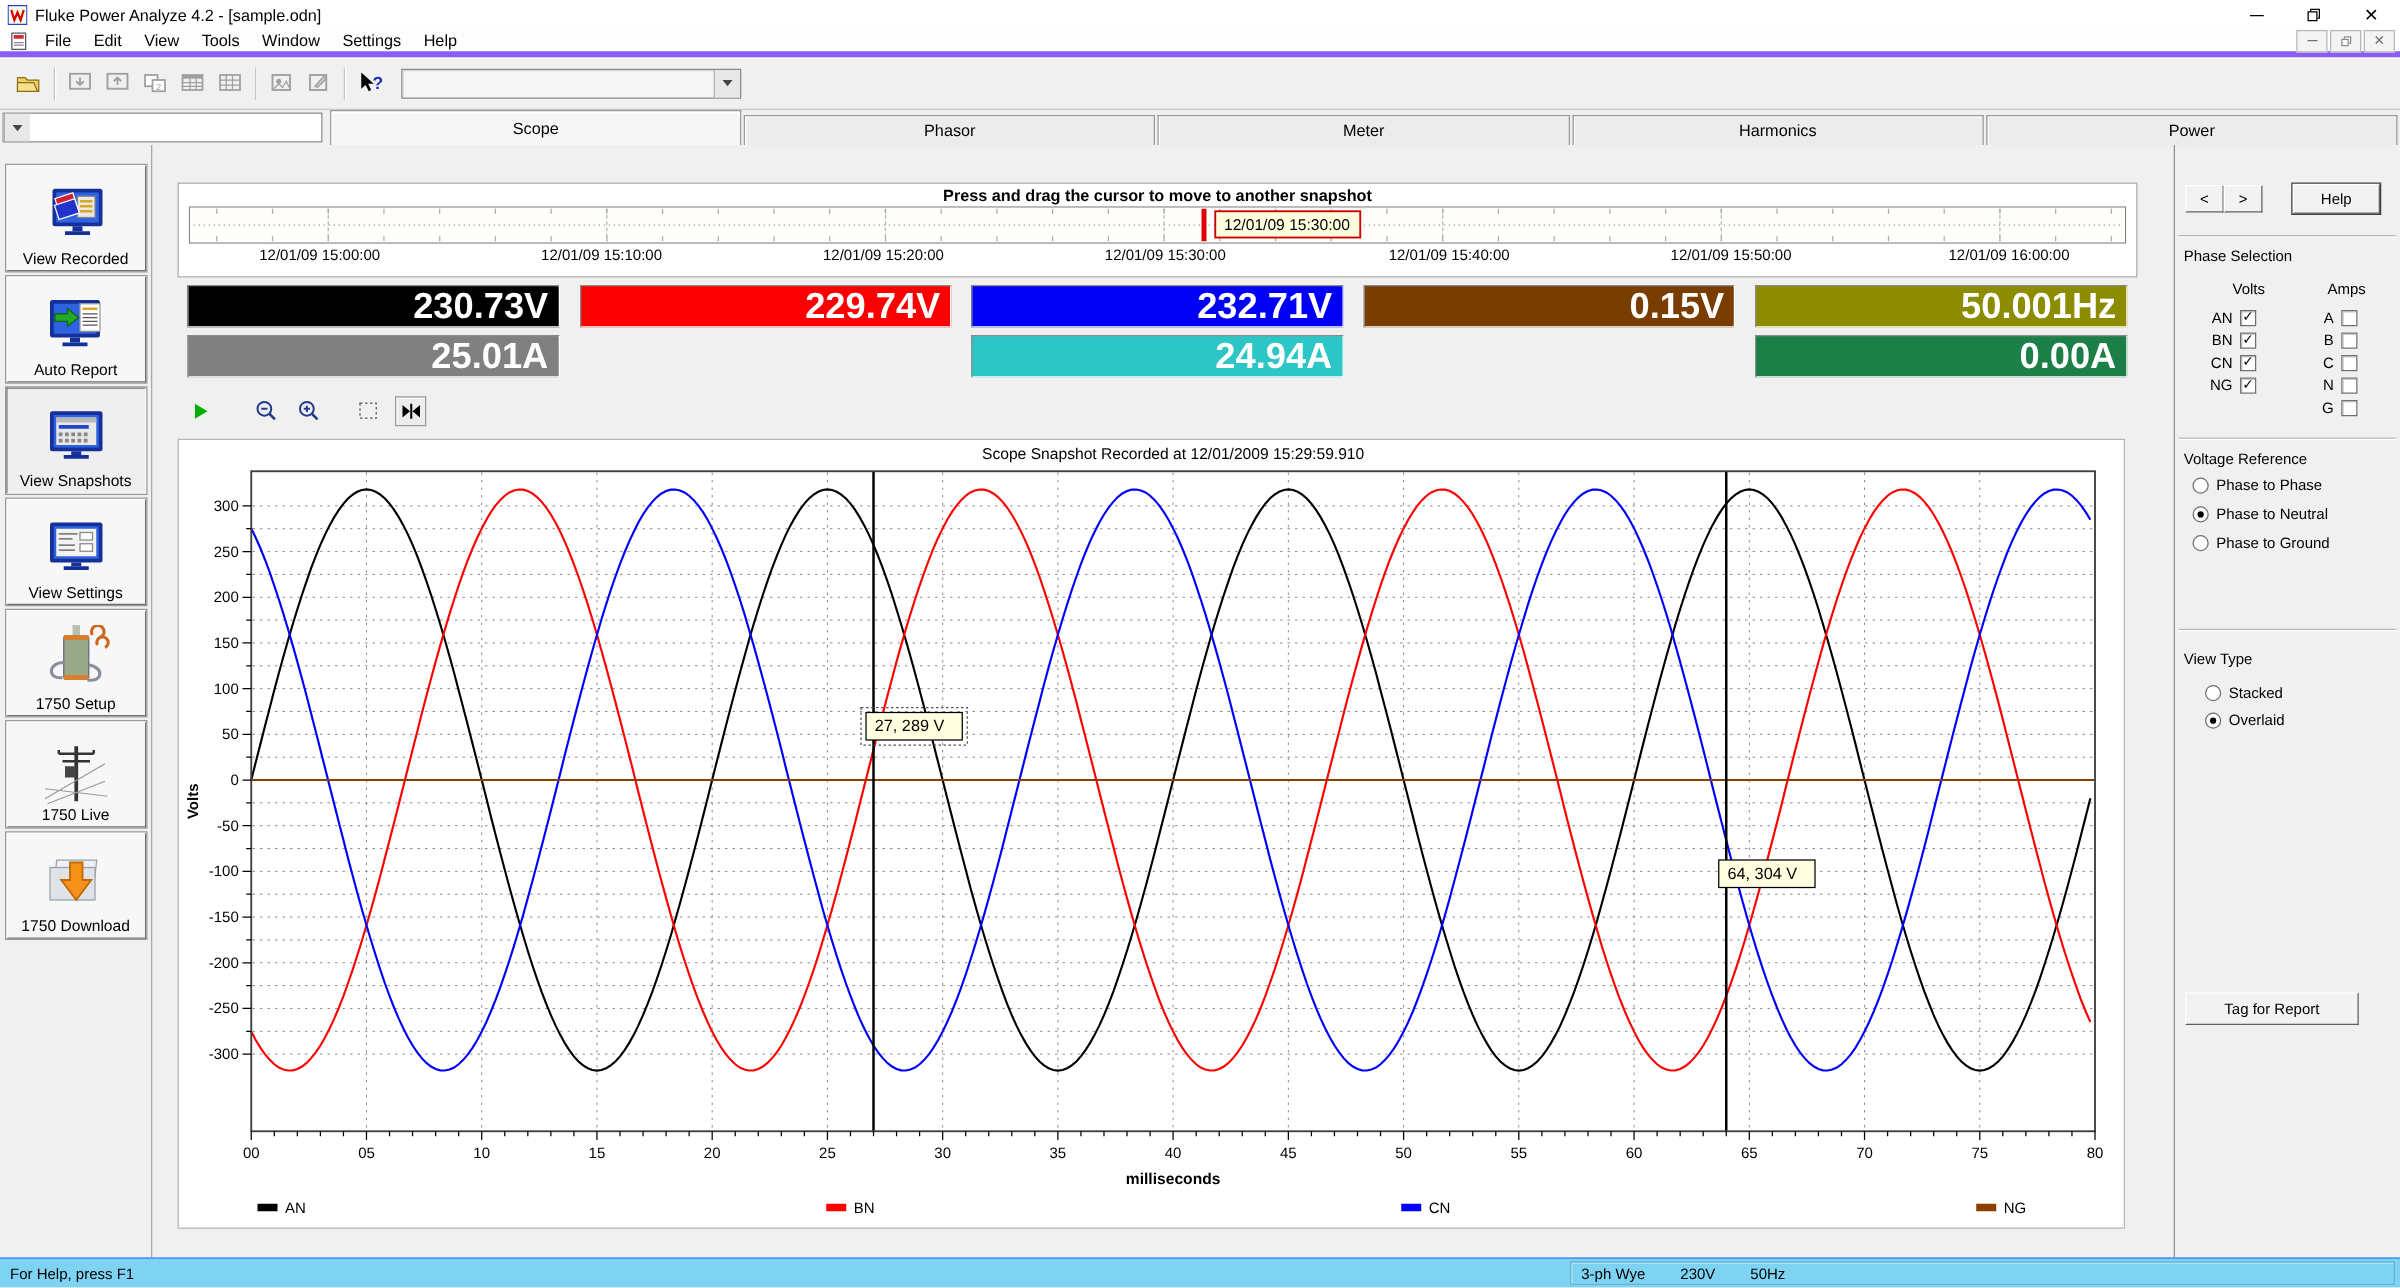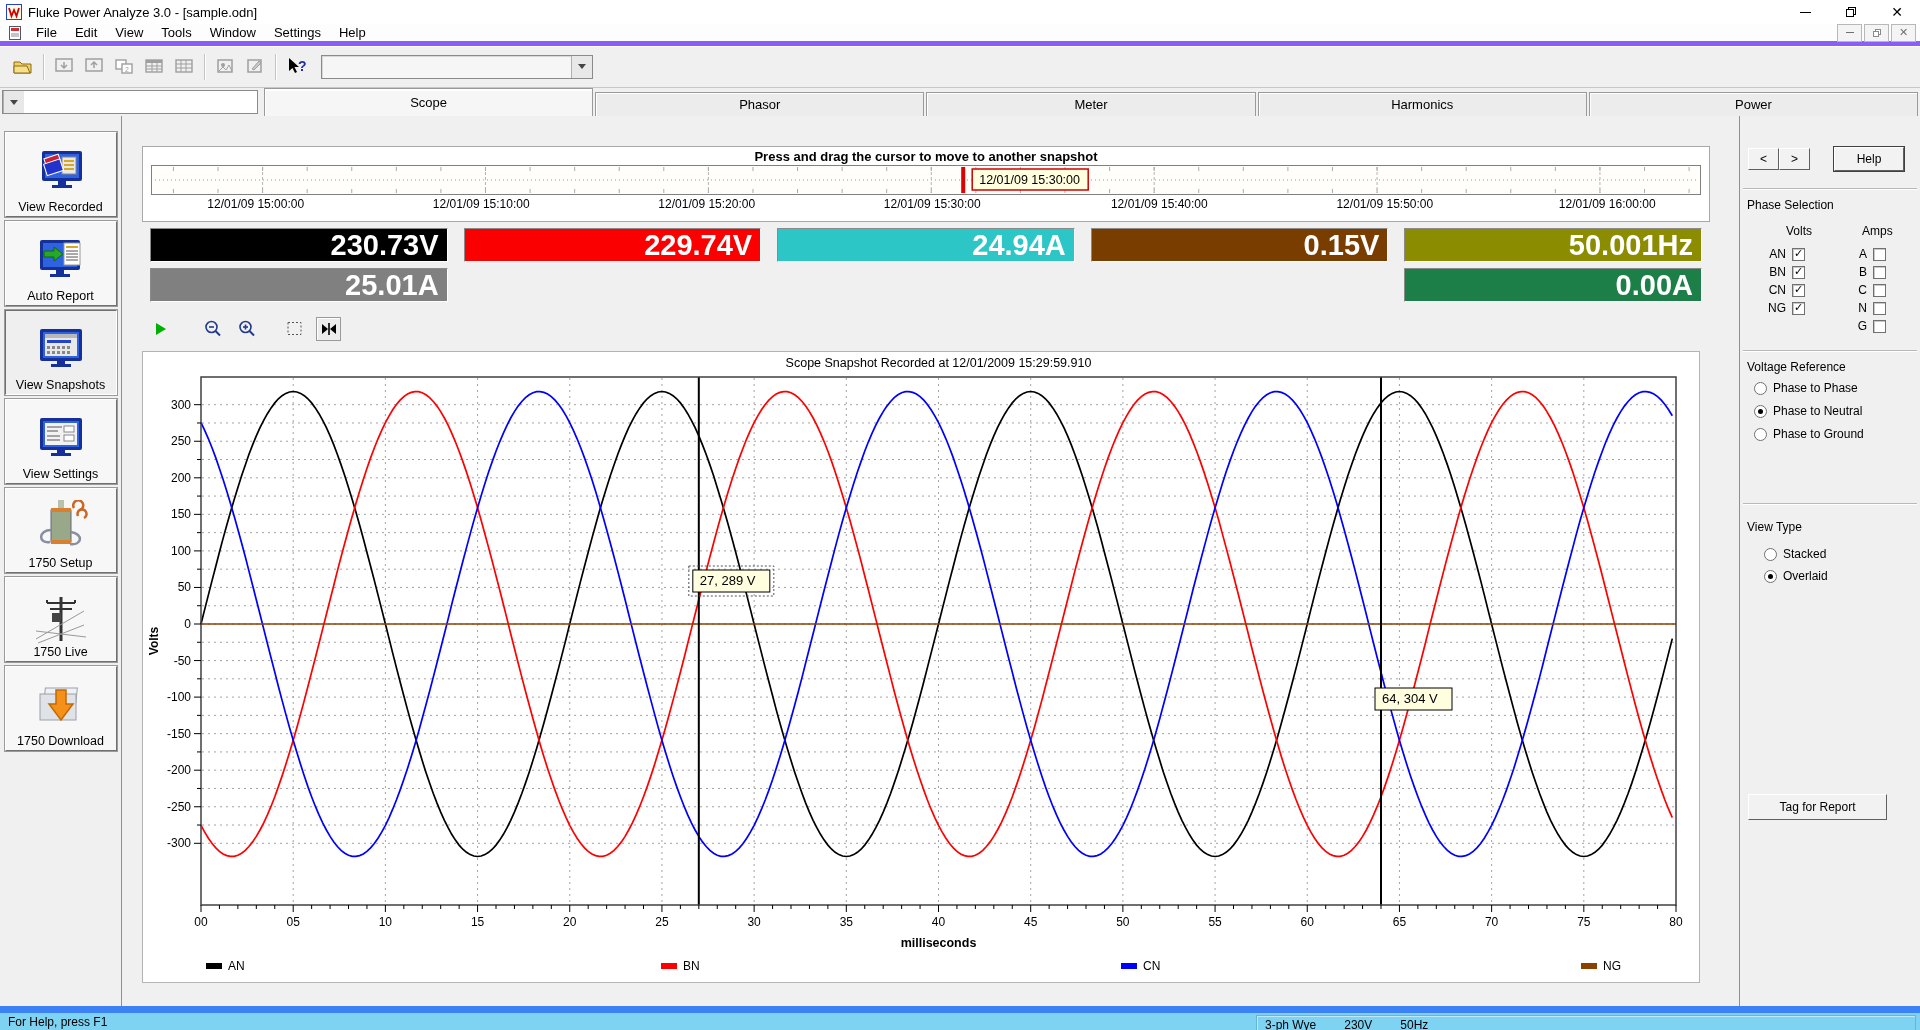--- a/index.html
+++ b/index.html
@@ -84,33 +84,33 @@
   .btn.default{outline:1px solid #404040}
   .sep{position:absolute;left:3px;right:3px;height:1px;background:#b8b8b8;box-shadow:0 1px 0 #fff}
   .checkbox{width:13px;height:13px;background:#fff;border:1px solid #707070;box-shadow:inset 1px 1px 0 #c8c8c8;display:inline-flex;align-items:center;justify-content:center;font-size:11px}
   .checkbox.on::after{content:"✓";margin-top:-2px}
   .radio{width:13px;height:13px;border-radius:50%;background:#fff;border:1px solid #707070;display:inline-flex;align-items:center;justify-content:center}
   .radio.on::after{content:"";width:5px;height:5px;border-radius:50%;background:#000}
   .cb-row{position:absolute;display:flex;align-items:center;gap:6px}
   .cb-row .cl{display:inline-block;text-align:right}
 
   
-  .statusbar{height:24px;background:#7ed2f2;border-top:7px solid #3b82f6;display:flex;align-items:center;position:relative}
+  .statusbar{height:24px;background:#7ed2f2;border-top:1px solid #3b82f6;display:flex;align-items:center;position:relative}
   .status-left{padding-left:8px}
   .status-right{position:absolute;left:1256px;top:2px;width:660px;height:19px;border:1px solid #64b6d8;box-shadow:inset 1px 1px 0 rgba(255,255,255,.5);display:flex;align-items:center;gap:28px;padding-left:8px}
 </style>
 </head>
 <body>
 
 <div class="titlebar">
   <svg width="16" height="16">
     <rect x="0.5" y="0.5" width="15" height="15" fill="#fffbe6" stroke="#2244cc"></rect>
     <path d="M3 4 L5.5 12 L8 6 L10.5 12 L13 4" stroke="#d00000" stroke-width="1.8" fill="none"></path>
   </svg>
-  <span class="title">Fluke Power Analyze 3.0 - [sample.odn]</span>
+  <span class="title">Fluke Power Analyze 4.2 - [sample.odn]</span>
   <div class="win-controls">
     <span class="win-btn">
         <i class="glyph-min"></i>
       </span>
     <span class="win-btn">
         <span class="glyph-restore">
           <i></i>
           <i></i>
         </span>
       </span>
@@ -450,20 +450,21 @@
 
     <div class="meas">
       <div class="meas-col">
         <div class="meas-box" style="background: rgb(0, 0, 0);">230.73V</div>
         <div class="meas-box" style="background: rgb(128, 128, 128);">25.01A</div>
       </div>
       <div class="meas-col">
         <div class="meas-box" style="background: rgb(250, 0, 0);">229.74V</div>
       </div>
       <div class="meas-col">
+        <div class="meas-box" style="background: rgb(0, 0, 245);">232.71V</div>
         <div class="meas-box" style="background: rgb(44, 198, 198);">24.94A</div>
       </div>
       <div class="meas-col">
         <div class="meas-box" style="background: rgb(122, 61, 0);">0.15V</div>
       </div>
       <div class="meas-col">
         <div class="meas-box" style="background: rgb(140, 140, 0);">50.001Hz</div>
         <div class="meas-box" style="background: rgb(28, 127, 71);">0.00A</div>
       </div>
     </div>

